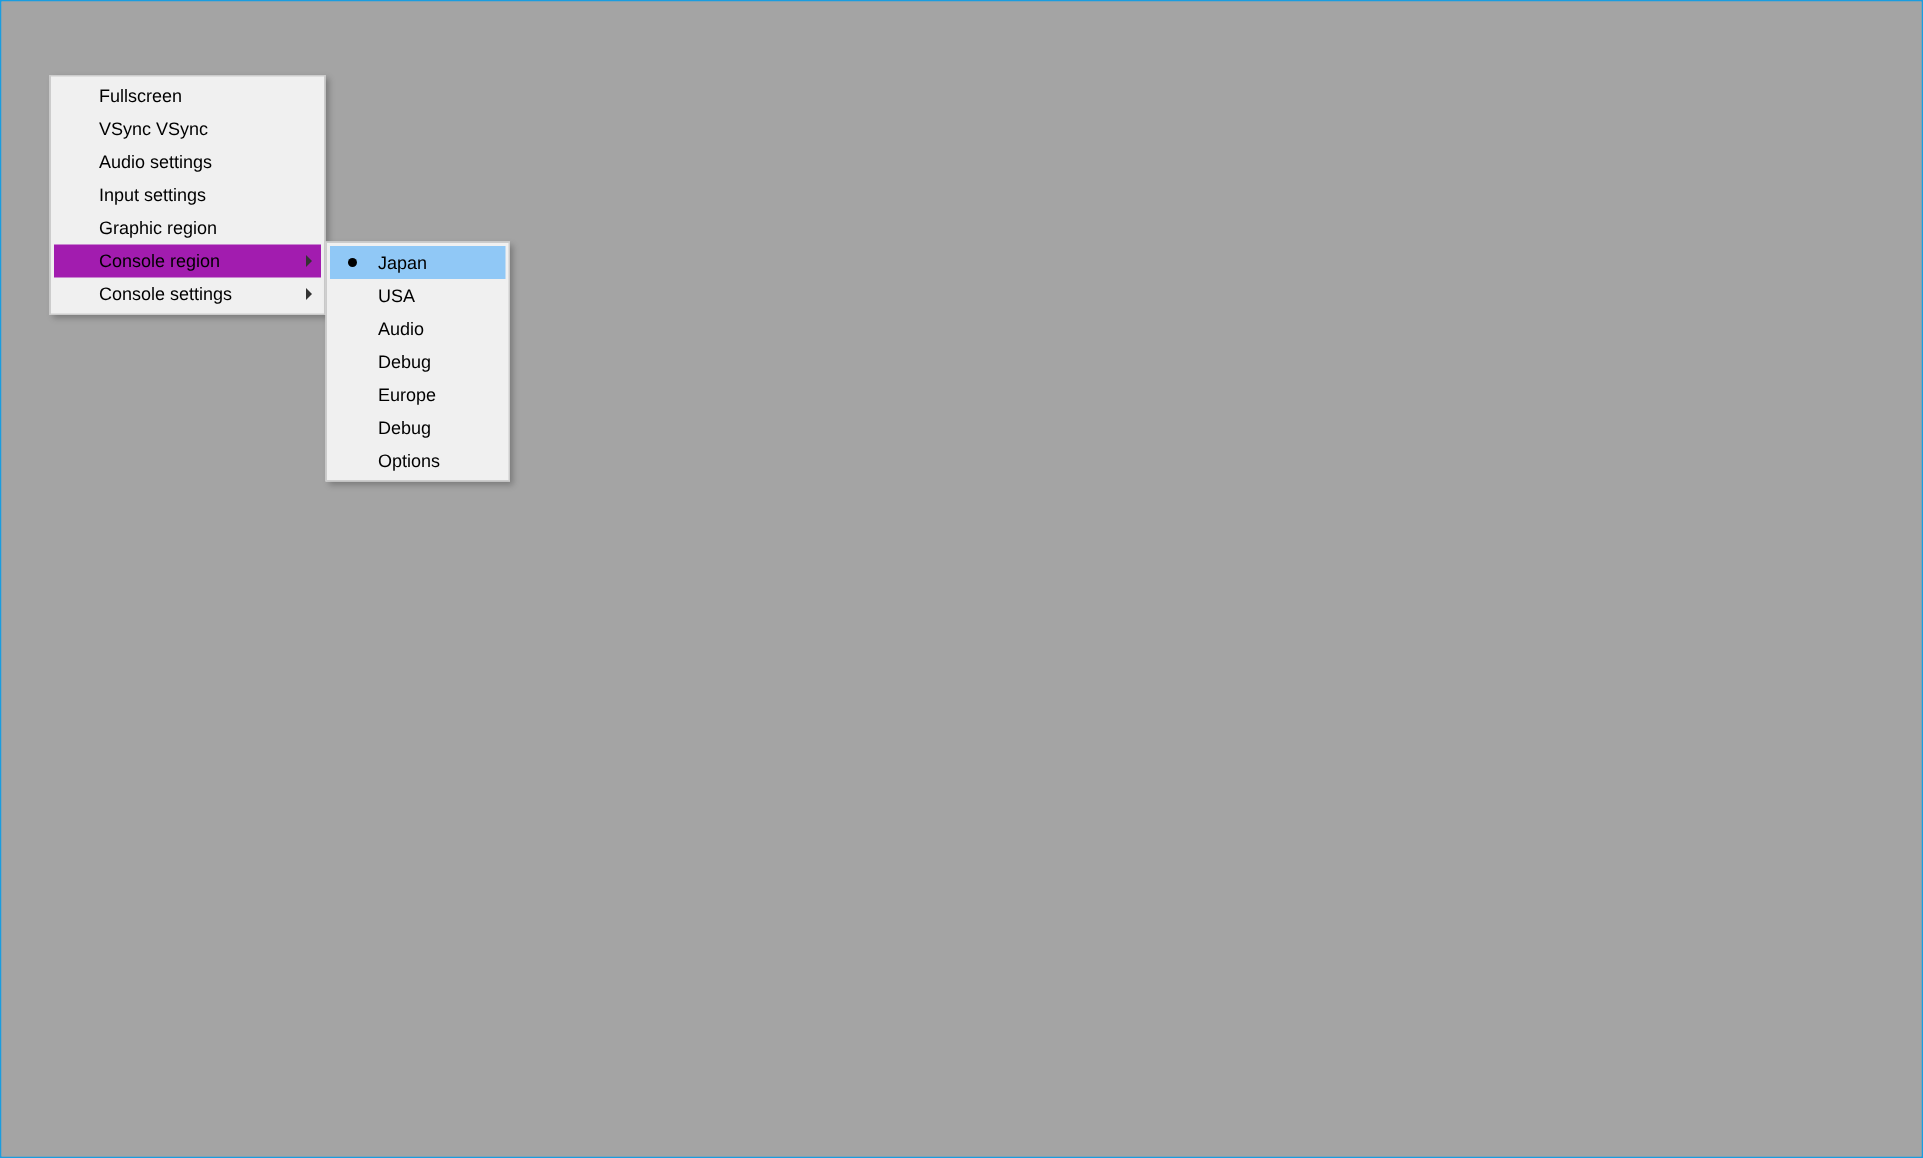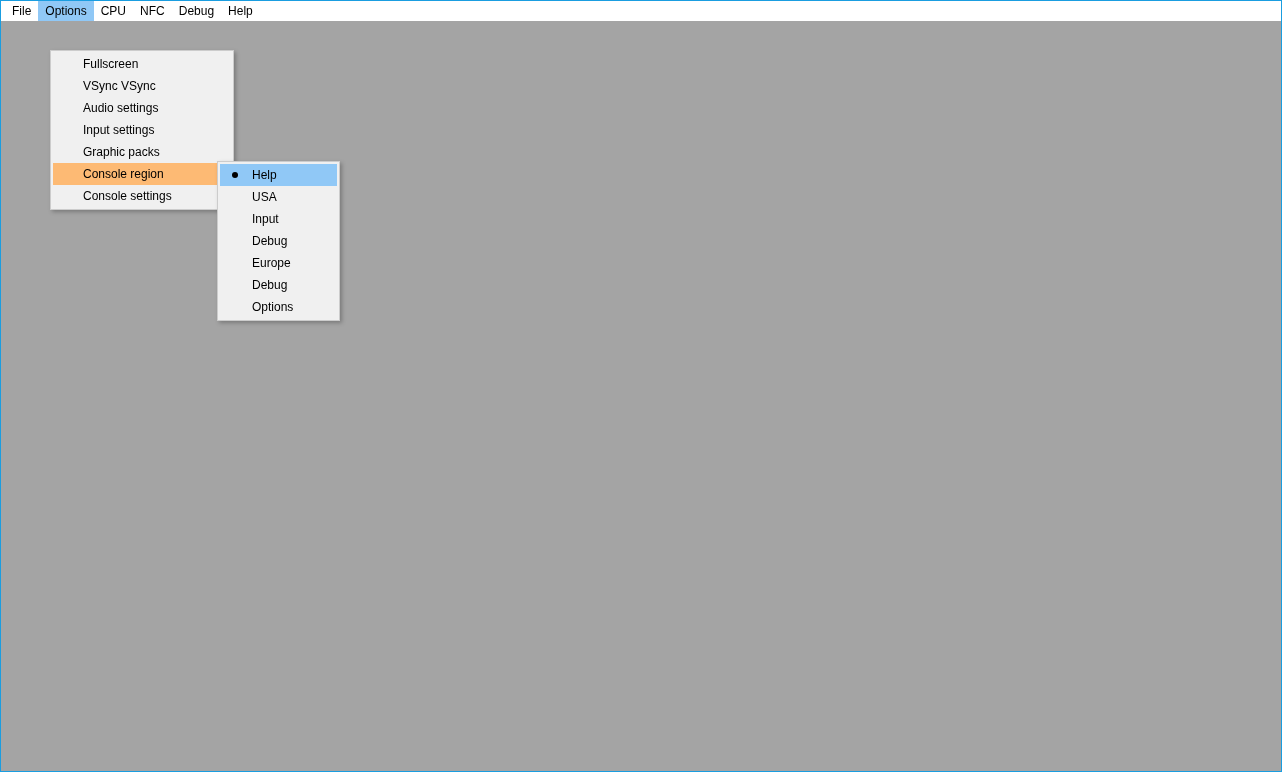--- a/index.html
+++ b/index.html
@@ -86,35 +86,35 @@
     position: relative;
   }
   .dropdown {
     position: absolute;
     background: #f0f0f0;
     border: 1px solid #ccc;
     box-shadow: 2px 2px 4px rgba(0,0,0,0.25);
     padding: 2px;
   }
   .dropdown.options-menu {
-    left: 50px;
+    left: 33px;
     top: 50px;
     width: 184px;
   }
   .dd-item {
     height: 22px;
     display: flex;
     align-items: center;
     padding-left: 30px;
     padding-right: 18px;
     color: #000;
     position: relative;
   }
   .dd-item.highlight {
-    background: #fdba74;
+    background: #a21caf;
   }
   .dd-arrow {
     position: absolute;
     right: 6px;
     top: 50%;
     transform: translateY(-50%);
     width: 0; height: 0;
     border-top: 4px solid transparent;
     border-bottom: 4px solid transparent;
     border-left: 4px solid #333;
@@ -147,70 +147,62 @@
   }
   .region-menu .icon-col.highlight{
     background:#90c8f6;
   }
 </style>
 </head>
 <body>
 
 <div class="window">
 
-  <div class="menubar">
-    <div class="menu-item">File</div>
-    <div class="menu-item active">Options</div>
-    <div class="menu-item">CPU</div>
-    <div class="menu-item">NFC</div>
-    <div class="menu-item">Debug</div>
-    <div class="menu-item">Help</div>
-  </div>
 
   <div class="content">
   </div>
 </div>
 
 <div class="dropdown options-menu">
   <div class="dd-item">
     <span>Fullscreen</span>
   </div>
   <div class="dd-item">
     <span>VSync VSync</span>
   </div>
   <div class="dd-item">
     <span>Audio settings</span>
   </div>
   <div class="dd-item">
     <span>Input settings</span>
   </div>
   <div class="dd-item">
-    <span>Graphic packs</span>
+    <span>Graphic region</span>
   </div>
   <div class="dd-item highlight">
     <span>Console region</span>
     <span class="dd-arrow"></span>
   </div>
   <div class="dd-item">
     <span>Console settings</span>
     <span class="dd-arrow"></span>
   </div>
 </div>
 
 <div class="dropdown region-menu">
   <div class="dd-item highlight">
     <span class="icon-col highlight"></span>
     <span class="radio-dot"></span>
-    <span>Help</span>
+    <span>Japan</span>
   </div>
   <div class="dd-item">
     <span>USA</span>
   </div>
   <div class="dd-item">
-    <span>Input</span>
+    <span>Audio</span>
   </div>
   <div class="dd-item">
     <span>Debug</span>
   </div>
   <div class="dd-item">
     <span>Europe</span>
   </div>
   <div class="dd-item">
     <span>Debug</span>
   </div>

